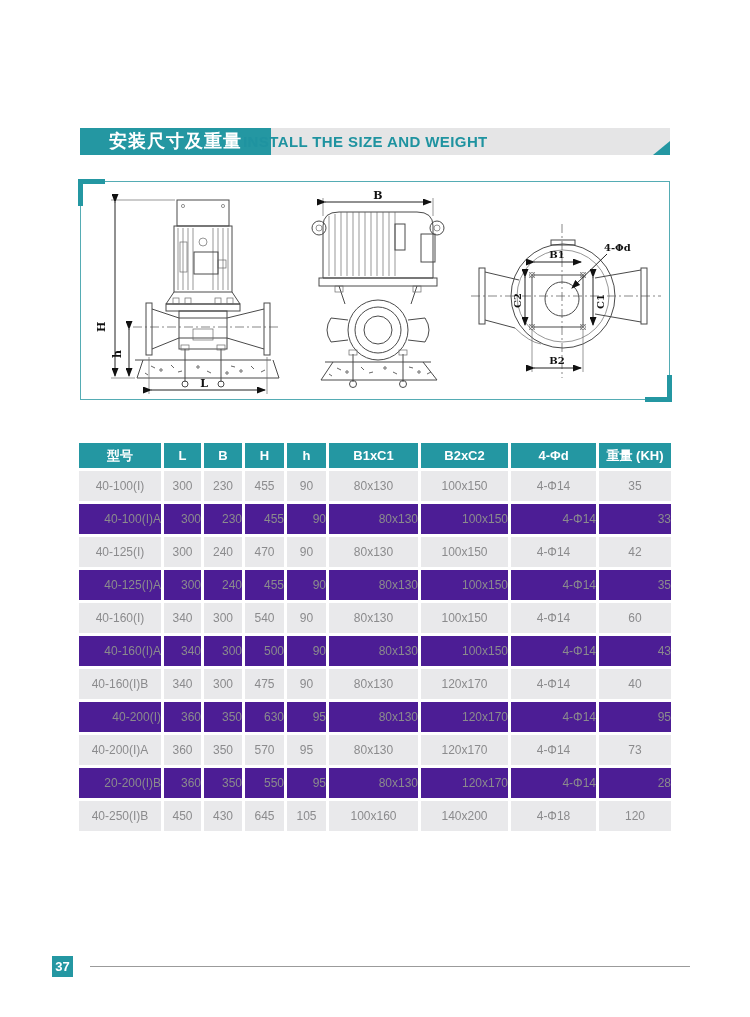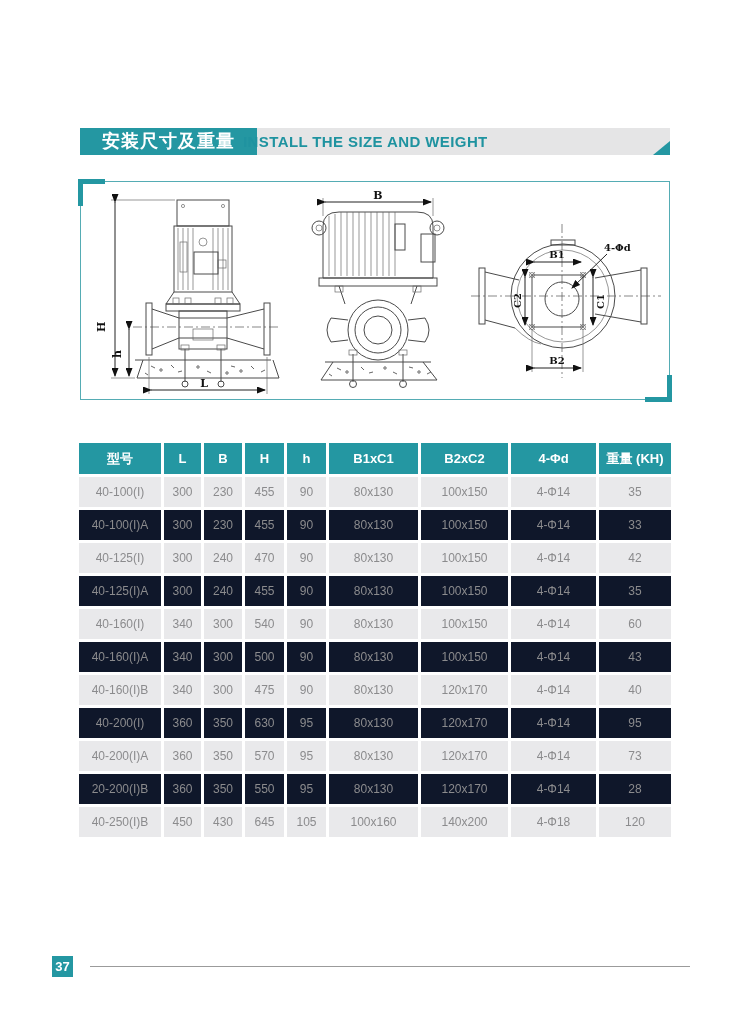--- a/index.html
+++ b/index.html
@@ -19,21 +19,21 @@
   }
 
   
   .header-bar{
     position:absolute;left:80px;top:128px;width:590px;height:27px;
     background:var(--bar-gray);
   }
   .header-badge{
     position:absolute;left:0;top:0;height:27px;line-height:27px;
     background:var(--teal);color:#ffffff;
-    font-size:18px;font-weight:bold;letter-spacing:1px;padding:0 22px;
+    font-size:18px;font-weight:bold;letter-spacing:1px;padding:0 29px;
     white-space:nowrap;
   }
   .header-en{
     position:absolute;left:163px;top:0;height:43px;line-height:28px;
     color:var(--teal-dark);font-size:15px;font-weight:bold;letter-spacing:.4px;
     white-space:nowrap;
   }
   .header-triangle{
     position:absolute;right:0;bottom:0;width:0;height:0;
     border-left:17px solid transparent;border-bottom:14px solid var(--teal);
@@ -56,28 +56,28 @@
   text.dlab{font-family:"DejaVu Serif",serif;font-weight:bold;font-size:11px;fill:#111;}
   text.dlab2{font-family:"DejaVu Serif",serif;font-weight:bold;font-size:10px;fill:#111;}
 
   
   table.dims{
     position:absolute;left:76px;top:440px;width:598px;
     border-collapse:separate;border-spacing:3px;table-layout:fixed;
   }
   table.dims th{
     background:var(--teal);color:#ffffff;font-size:13px;font-weight:bold;
-    height:31px;text-align:center;vertical-align:middle;white-space:nowrap;
+    height:25px;text-align:center;vertical-align:middle;white-space:nowrap;
   }
   table.dims td{
     font-size:12px;color:var(--text-gray);height:30px;
     text-align:center;vertical-align:middle;white-space:nowrap;
   }
   table.dims tr.odd td{background:var(--row-gray);}
-  table.dims tr.even td{background:#0f172a;}
+  table.dims tr.even td{background:#4c1d95;text-align:right;}
 
   
   .page-num{
     position:absolute;left:52px;top:956px;width:21px;height:21px;
     background:var(--teal);color:#fff;font-size:13px;font-weight:bold;
     display:flex;align-items:center;justify-content:center;
   }
   .footer-line{
     position:absolute;left:90px;top:966px;width:600px;height:1px;background:var(--line-gray);
   }

